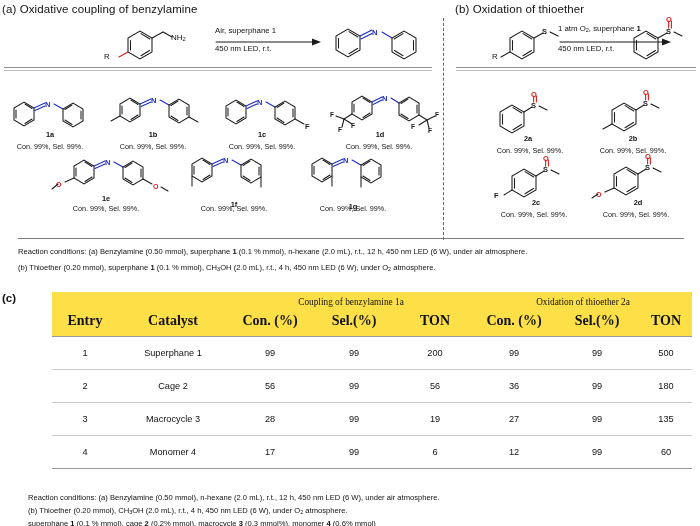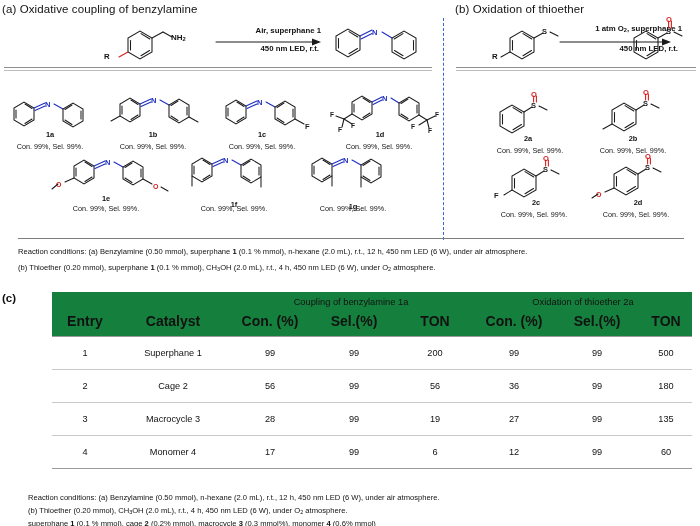--- a/index.html
+++ b/index.html
@@ -16,25 +16,25 @@
   .cond{position:absolute;font-size:7.6px;color:#111;white-space:nowrap;line-height:1.5;}
   .cond b{font-weight:bold;}
   svg{position:absolute;overflow:visible;}
   .bnd{stroke:#1b1b1b;stroke-width:1.05;fill:none;stroke-linecap:round;}
   .bnd-b{stroke:#1f2fbf;stroke-width:1.15;fill:none;stroke-linecap:round;}
   .bnd-r{stroke:#d81f1f;stroke-width:1.1;fill:none;stroke-linecap:round;}
   .at{font-size:7.5px;font-weight:bold;font-family:"Liberation Sans",sans-serif;}
   .at-n{fill:#1f2fbf;}
   .at-r{fill:#d81f1f;}
   .at-k{fill:#1b1b1b;}
-  .rxn-txt{position:absolute;font-size:7.8px;font-weight:bold;color:#111;white-space:nowrap;text-align:right;}
+  .rxn-txt{position:absolute;font-size:7.8px;font-weight:normal;color:#111;white-space:nowrap;text-align:left;}
   
   #table-c{position:absolute;left:52px;top:292px;width:640px;}
   table{border-collapse:collapse;width:640px;font-size:9px;}
-  thead tr.band td{background:#15803d;border:none;}
+  thead tr.band td{background:#fde047;border:none;font-family:Liberation Serif, serif;}
   .grp{text-align:center;font-size:9.3px;color:#111;padding:5px 0 3px;font-weight:normal;}
   .colh{text-align:center;font-size:14px;font-weight:bold;color:#111;padding:3px 0 7px;}
   tbody td{text-align:center;font-size:9.2px;color:#111;padding:11px 0;border-top:1px solid #c9c9c9;}
   tbody tr:first-child td{border-top:1px solid #9a9a9a;}
   tbody tr:last-child td{border-bottom:1px solid #9a9a9a;}
   td.cat{font-weight:normal;margin-top:17px;}
   .c-label{position:absolute;left:2px;top:292px;font-size:11.5px;font-weight:bold;}
   .foot{position:absolute;font-size:7.6px;color:#111;white-space:nowrap;line-height:1.5;}
   sub{font-size:.72em;vertical-align:-0.22em;}
 </style>

